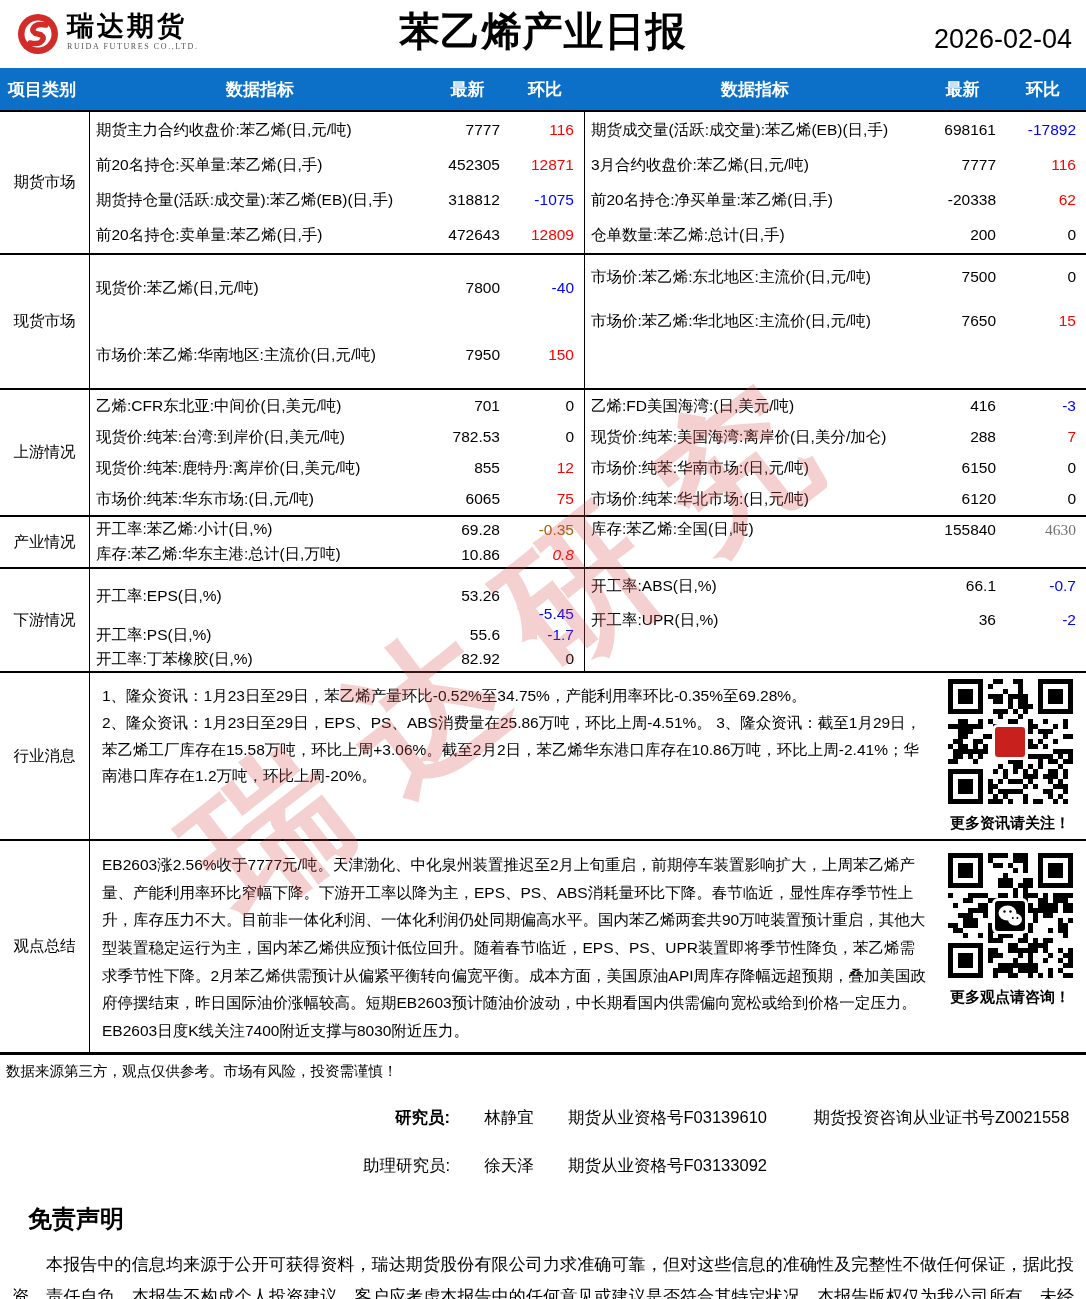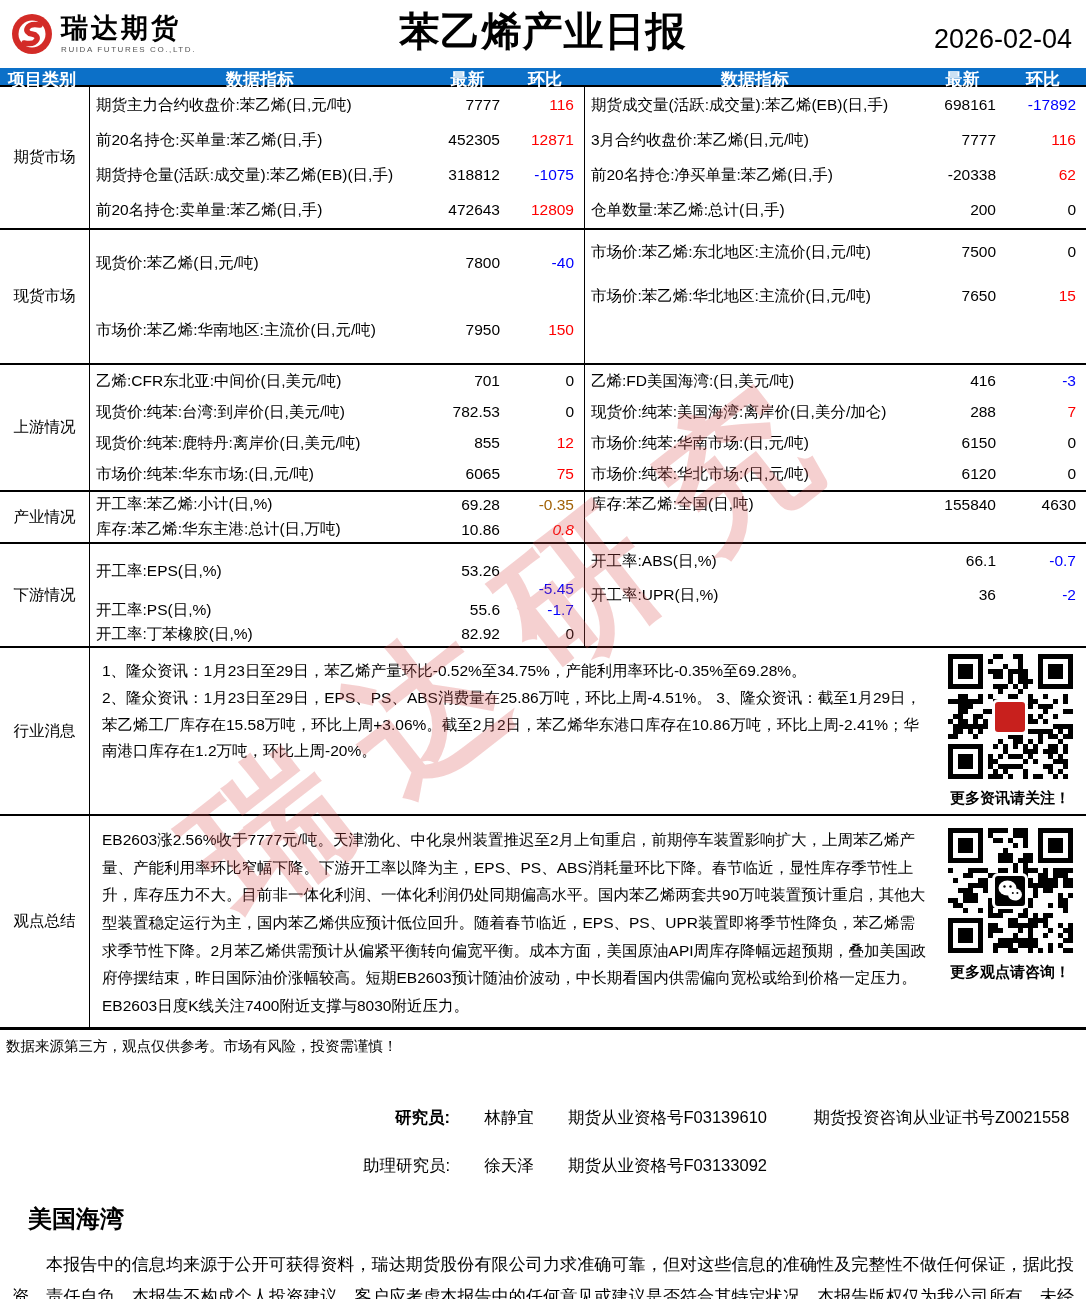--- a/index.html
+++ b/index.html
@@ -2,32 +2,32 @@
 <html><head>
 <meta charset="utf-8">
 <style>
   * { box-sizing: border-box; margin: 0; padding: 0; }
   html,body { width:1086px; height:1299px; background:#fff; color:#000;
     font-family:"Liberation Sans","DejaVu Sans",sans-serif; }
   body { position:relative; overflow:hidden; }
 
   
   .rpt-header { position:relative; height:68px; }
-  .brand { position:absolute; left:10px; top:12px; display:flex; align-items:center; gap:7px; }
+  .brand { position:absolute; left:16px; top:12px; display:flex; align-items:flex-start; gap:7px;font-family:Liberation Serif, serif; }
   .logo-mark { width:44px; height:44px; }
   .brand-cn { font-size:27px; font-weight:900; letter-spacing:3px; line-height:1.05; }
   .brand-en { font-size:8px; color:#555; letter-spacing:1.6px; margin-top:2px; }
   .rpt-title { position:absolute; left:0; right:0; top:4px; text-align:center;
     font-size:40px; font-weight:900; letter-spacing:1px; }
   .rpt-date { position:absolute; right:14px; top:24px; font-size:27px; }
 
   
   .tbl { position:relative; z-index:1; }
   .thead { display:grid; grid-template-columns:90px 340px 75px 80px 340px 75px 86px;
-    height:19px; align-items:center; color:#fff; font-weight:bold; font-size:17px;
+    height:44px; align-items:center; color:#fff; font-weight:bold; font-size:17px;
     border-bottom:2px solid #000; }
   .thead .h-cat { padding-left:8px; text-align:left; }
   .thead div { text-align:center; }
   .section { display:flex; border-bottom:2.5px solid #000; font-size:15.5px; }
   .section:last-of-type { border-bottom:3px solid #000; }
   .cat { width:90px; flex:0 0 90px; display:flex; align-items:center; justify-content:center;
     border-right:1.5px solid #000; }
   .half { display:flex; flex-direction:column; }
   .half.lft { width:495px; flex:0 0 495px; border-right:1.5px solid #000; }
   .half.rgt { flex:1; }
@@ -52,21 +52,21 @@
   .qr-cap { font-size:15px; font-weight:600; }
   .qr-cap.serif { font-family:"Liberation Serif","DejaVu Serif",serif; }
 
   
   .watermark { position:absolute; left:150px; top:800px; z-index:2; pointer-events:none;
     font-size:150px; font-weight:700; letter-spacing:46px; opacity:.26; white-space:nowrap;
     transform:rotate(-38deg); transform-origin:left top; }
 
   
   .src-note { padding:7px 6px 0 6px; font-size:14.5px; }
-  .researchers { margin:51px 0 0 338px; font-size:16.5px; }
+  .researchers { margin:26px 0 0 338px; font-size:16.5px; }
   .r-row { display:flex; align-items:baseline; margin-bottom:26px; }
   .r-label { width:112px; text-align:right; }
   .r-label.bold { font-weight:bold; }
   .r-name { width:118px; text-align:center; }
   .r-certs span.c2 { margin-left:42px; }
 
   .disclaimer { margin:26px 12px 0 12px; }
   .disc-title { font-size:24px; font-weight:900; margin:0 0 14px 16px; }
   .disc-body { font-size:17px; line-height:1.85; text-indent:2em; text-align:justify; }
 </style>
@@ -239,21 +239,21 @@
       <div class="drow">
         <div class="ind">库存:苯乙烯:华东主港:总计(日,万吨)</div>
         <div class="val">10.86</div>
         <div class="chg" style="color: rgb(254, 0, 0); font-style: italic;">0.8</div>
       </div>
     </div>
     <div class="half rgt">
       <div class="drow">
         <div class="ind">库存:苯乙烯:全国(日,吨)</div>
         <div class="val">155840</div>
-        <div class="chg" style="color: #000000;">4630</div>
+        <div class="chg" style="color: #737373; font-family: Liberation Serif, serif;">4630</div>
       </div>
       <div class="drow"></div>
     </div>
   </div>
 
   <div class="section" style="min-height:68px">
     <div class="cat">下游情况</div>
     <div class="half lft">
       <div class="drow">
         <div class="ind">开工率:EPS(日,%)</div>
@@ -764,15 +764,15 @@
     <div class="r-label">助理研究员:</div>
     <div class="r-name">徐天泽</div>
     <div class="r-certs">
       <span>期货从业资格号F03133092</span>
       <span class="c2"></span>
     </div>
   </div>
 </div>
 
 <div class="disclaimer">
-  <div class="disc-title">美国海湾</div>
+  <div class="disc-title">免责声明</div>
   <div class="disc-body">本报告中的信息均来源于公开可获得资料，瑞达期货股份有限公司力求准确可靠，但对这些信息的准确性及完整性不做任何保证，据此投资，责任自负。本报告不构成个人投资建议，客户应考虑本报告中的任何意见或建议是否符合其特定状况。本报告版权仅为我公司所有，未经书面许可，任何机构和个人不得以任何形式翻版、复制和发布。如引用、刊发，需注明出处为瑞达期货股份有限公司研究院，且不得对本报告进行有悖原意的引用、删节和修改。</div>
 </div>
 
 </body></html>

